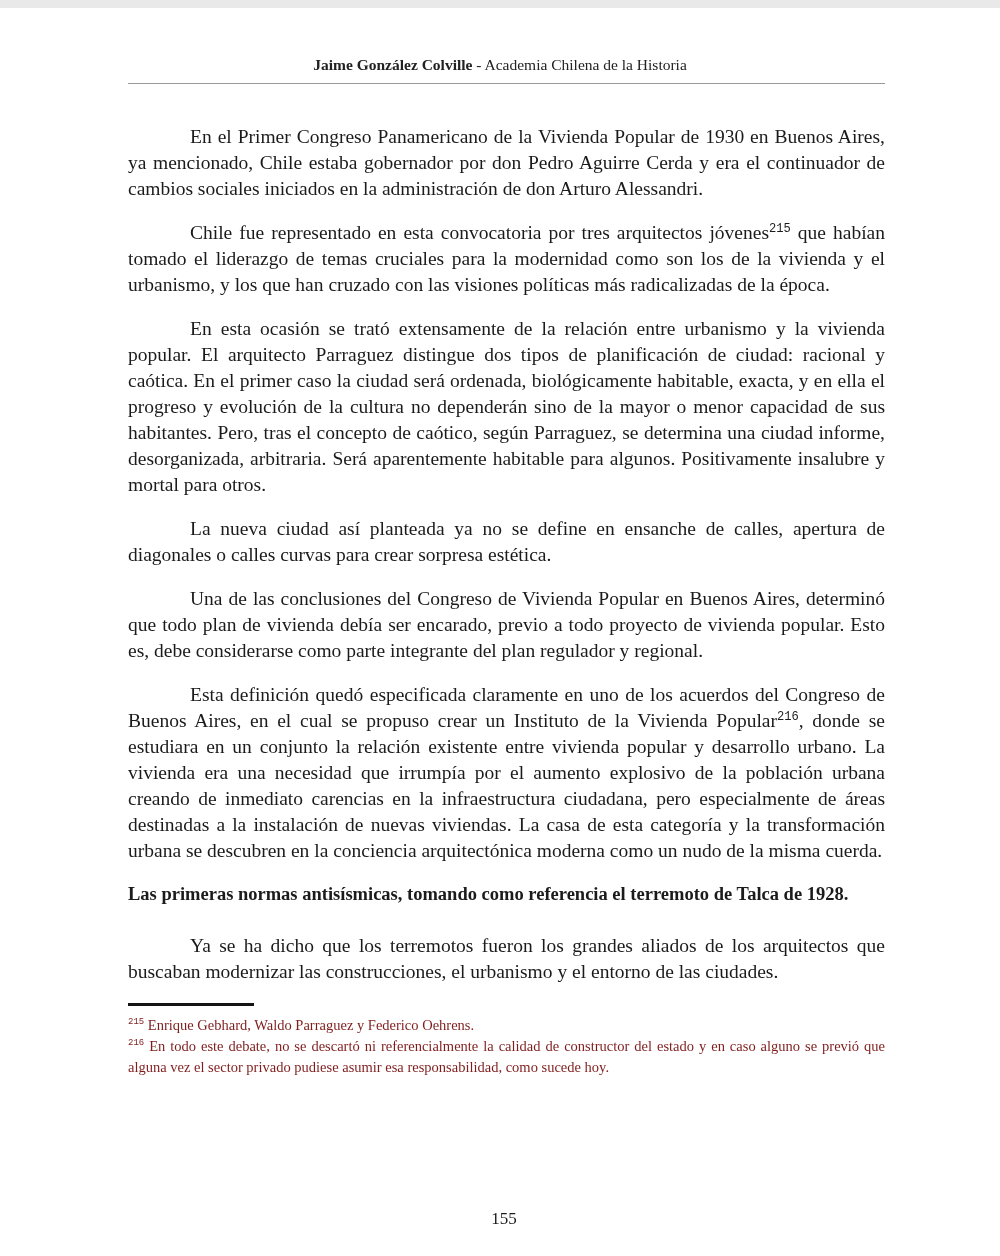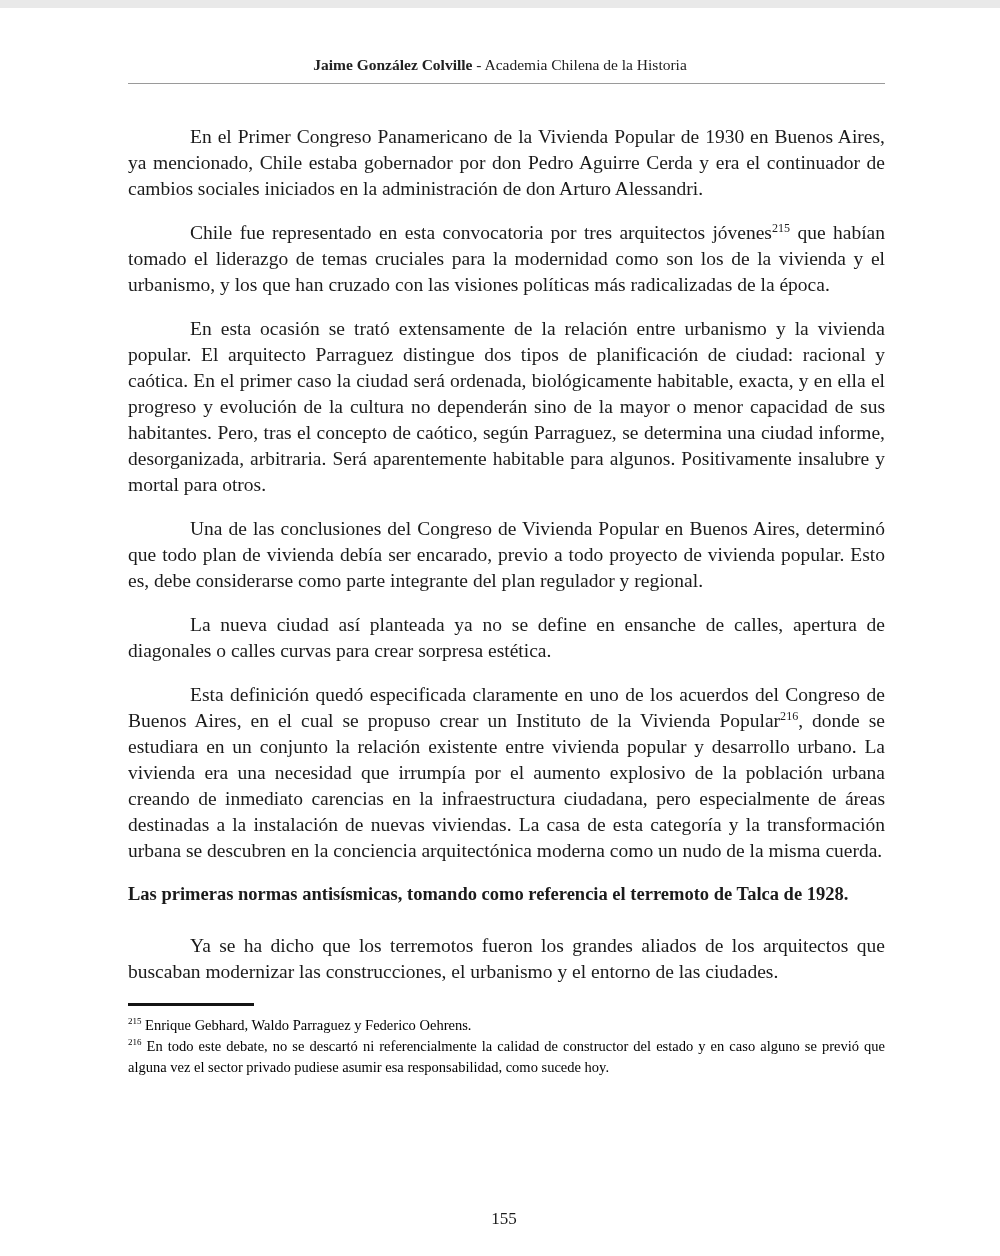--- a/index.html
+++ b/index.html
@@ -36,20 +36,21 @@
     font-size: 19.5px;
     line-height: 26px;
     text-align: justify;
     text-indent: 62px;
     margin: 0 0 18px 0;
   }
   p.para sup, .footnote sup {
     font-size: 0.62em;
     line-height: 0;
     vertical-align: super;
+    font-family: Liberation Mono, monospace;
   }
   h2.section-heading {
     margin-top: 30px;
     font-size: 19.5px;
     line-height: 26px;
     font-weight: bold;
     letter-spacing: 0.2px;
   }
   h3.section-subheading {
     margin-top: 0;
@@ -62,21 +63,21 @@
     margin: 16px 0 0 128px;
     width: 126px;
     border: none;
     border-top: 3px solid #141414;
     height: 0;
   }
   .footnotes {
     margin: 9px 115px 0 128px;
     font-size: 14.5px;
     line-height: 21px;
-    color: #000000;
+    color: #7f1d1d;
   }
   .footnote { text-align: justify; }
   .page-number {
     position: absolute;
     bottom: 35px;
     left: 8px;
     right: 0;
     text-align: center;
     font-size: 17px;
     color: #1b1b1b;
@@ -90,22 +91,22 @@
   <header class="header">
     <div class="header-text"><span class="header-author">Jaime González Colville</span><span> - </span><span>Academia Chilena de la Historia</span></div>
     <hr class="header-rule">
   </header>
 
   <main class="content">
     <div id="paragraphs-before">
         <p class="para">En el Primer Congreso Panamericano de la Vivienda Popular de 1930 en Buenos Aires, ya mencionado, Chile estaba gobernador por don Pedro Aguirre Cerda y era el continuador de cambios sociales iniciados en la administración de don Arturo Alessandri.</p>
         <p class="para">Chile fue representado en esta convocatoria por tres arquitectos jóvenes<sup>215</sup> que habían tomado el liderazgo de temas cruciales para la modernidad como son los de la vivienda y el urbanismo, y los que han cruzado con las visiones políticas más radicalizadas de la época.</p>
         <p class="para">En esta ocasión se trató extensamente de la relación entre urbanismo y la vivienda popular. El arquitecto Parraguez distingue dos tipos de planificación de ciudad: racional y caótica. En el primer caso la ciudad será ordenada, biológicamente habitable, exacta, y en ella el progreso y evolución de la cultura no dependerán sino de la mayor o menor capacidad de sus habitantes. Pero, tras el concepto de caótico, según Parraguez, se determina una ciudad informe, desorganizada, arbitraria. Será aparentemente habitable para algunos. Positivamente insalubre y mortal para otros.</p>
+        <p class="para">La nueva ciudad así planteada ya no se define en ensanche de calles, apertura de diagonales o calles curvas para crear sorpresa estética.</p>
         <p class="para">Una de las conclusiones del Congreso de Vivienda Popular en Buenos Aires, determinó que todo plan de vivienda debía ser encarado, previo a todo proyecto de vivienda popular. Esto es, debe considerarse como parte integrante del plan regulador y regional.</p>
-        <p class="para">La nueva ciudad así planteada ya no se define en ensanche de calles, apertura de diagonales o calles curvas para crear sorpresa estética.</p>
         <p class="para">Esta definición quedó especificada claramente en uno de los acuerdos del Congreso de Buenos Aires, en el cual se propuso crear un Instituto de la Vivienda Popular<sup>216</sup>, donde se estudiara en un conjunto la relación existente entre vivienda popular y desarrollo urbano. La vivienda era una necesidad que irrumpía por el aumento explosivo de la población urbana creando de inmediato carencias en la infraestructura ciudadana, pero especialmente de áreas destinadas a la instalación de nuevas viviendas. La casa de esta categoría y la transformación urbana se descubren en la conciencia arquitectónica moderna como un nudo de la misma cuerda.</p>
       </div>
 
     <h3 class="section-subheading">Las primeras normas antisísmicas, tomando como referencia el terremoto de Talca de 1928.</h3>
 
     <div id="paragraphs-after">
         <p class="para">Ya se ha dicho que los terremotos fueron los grandes aliados de los arquitectos que buscaban modernizar las construcciones, el urbanismo y el entorno de las ciudades.</p>
       </div>
   </main>
 

